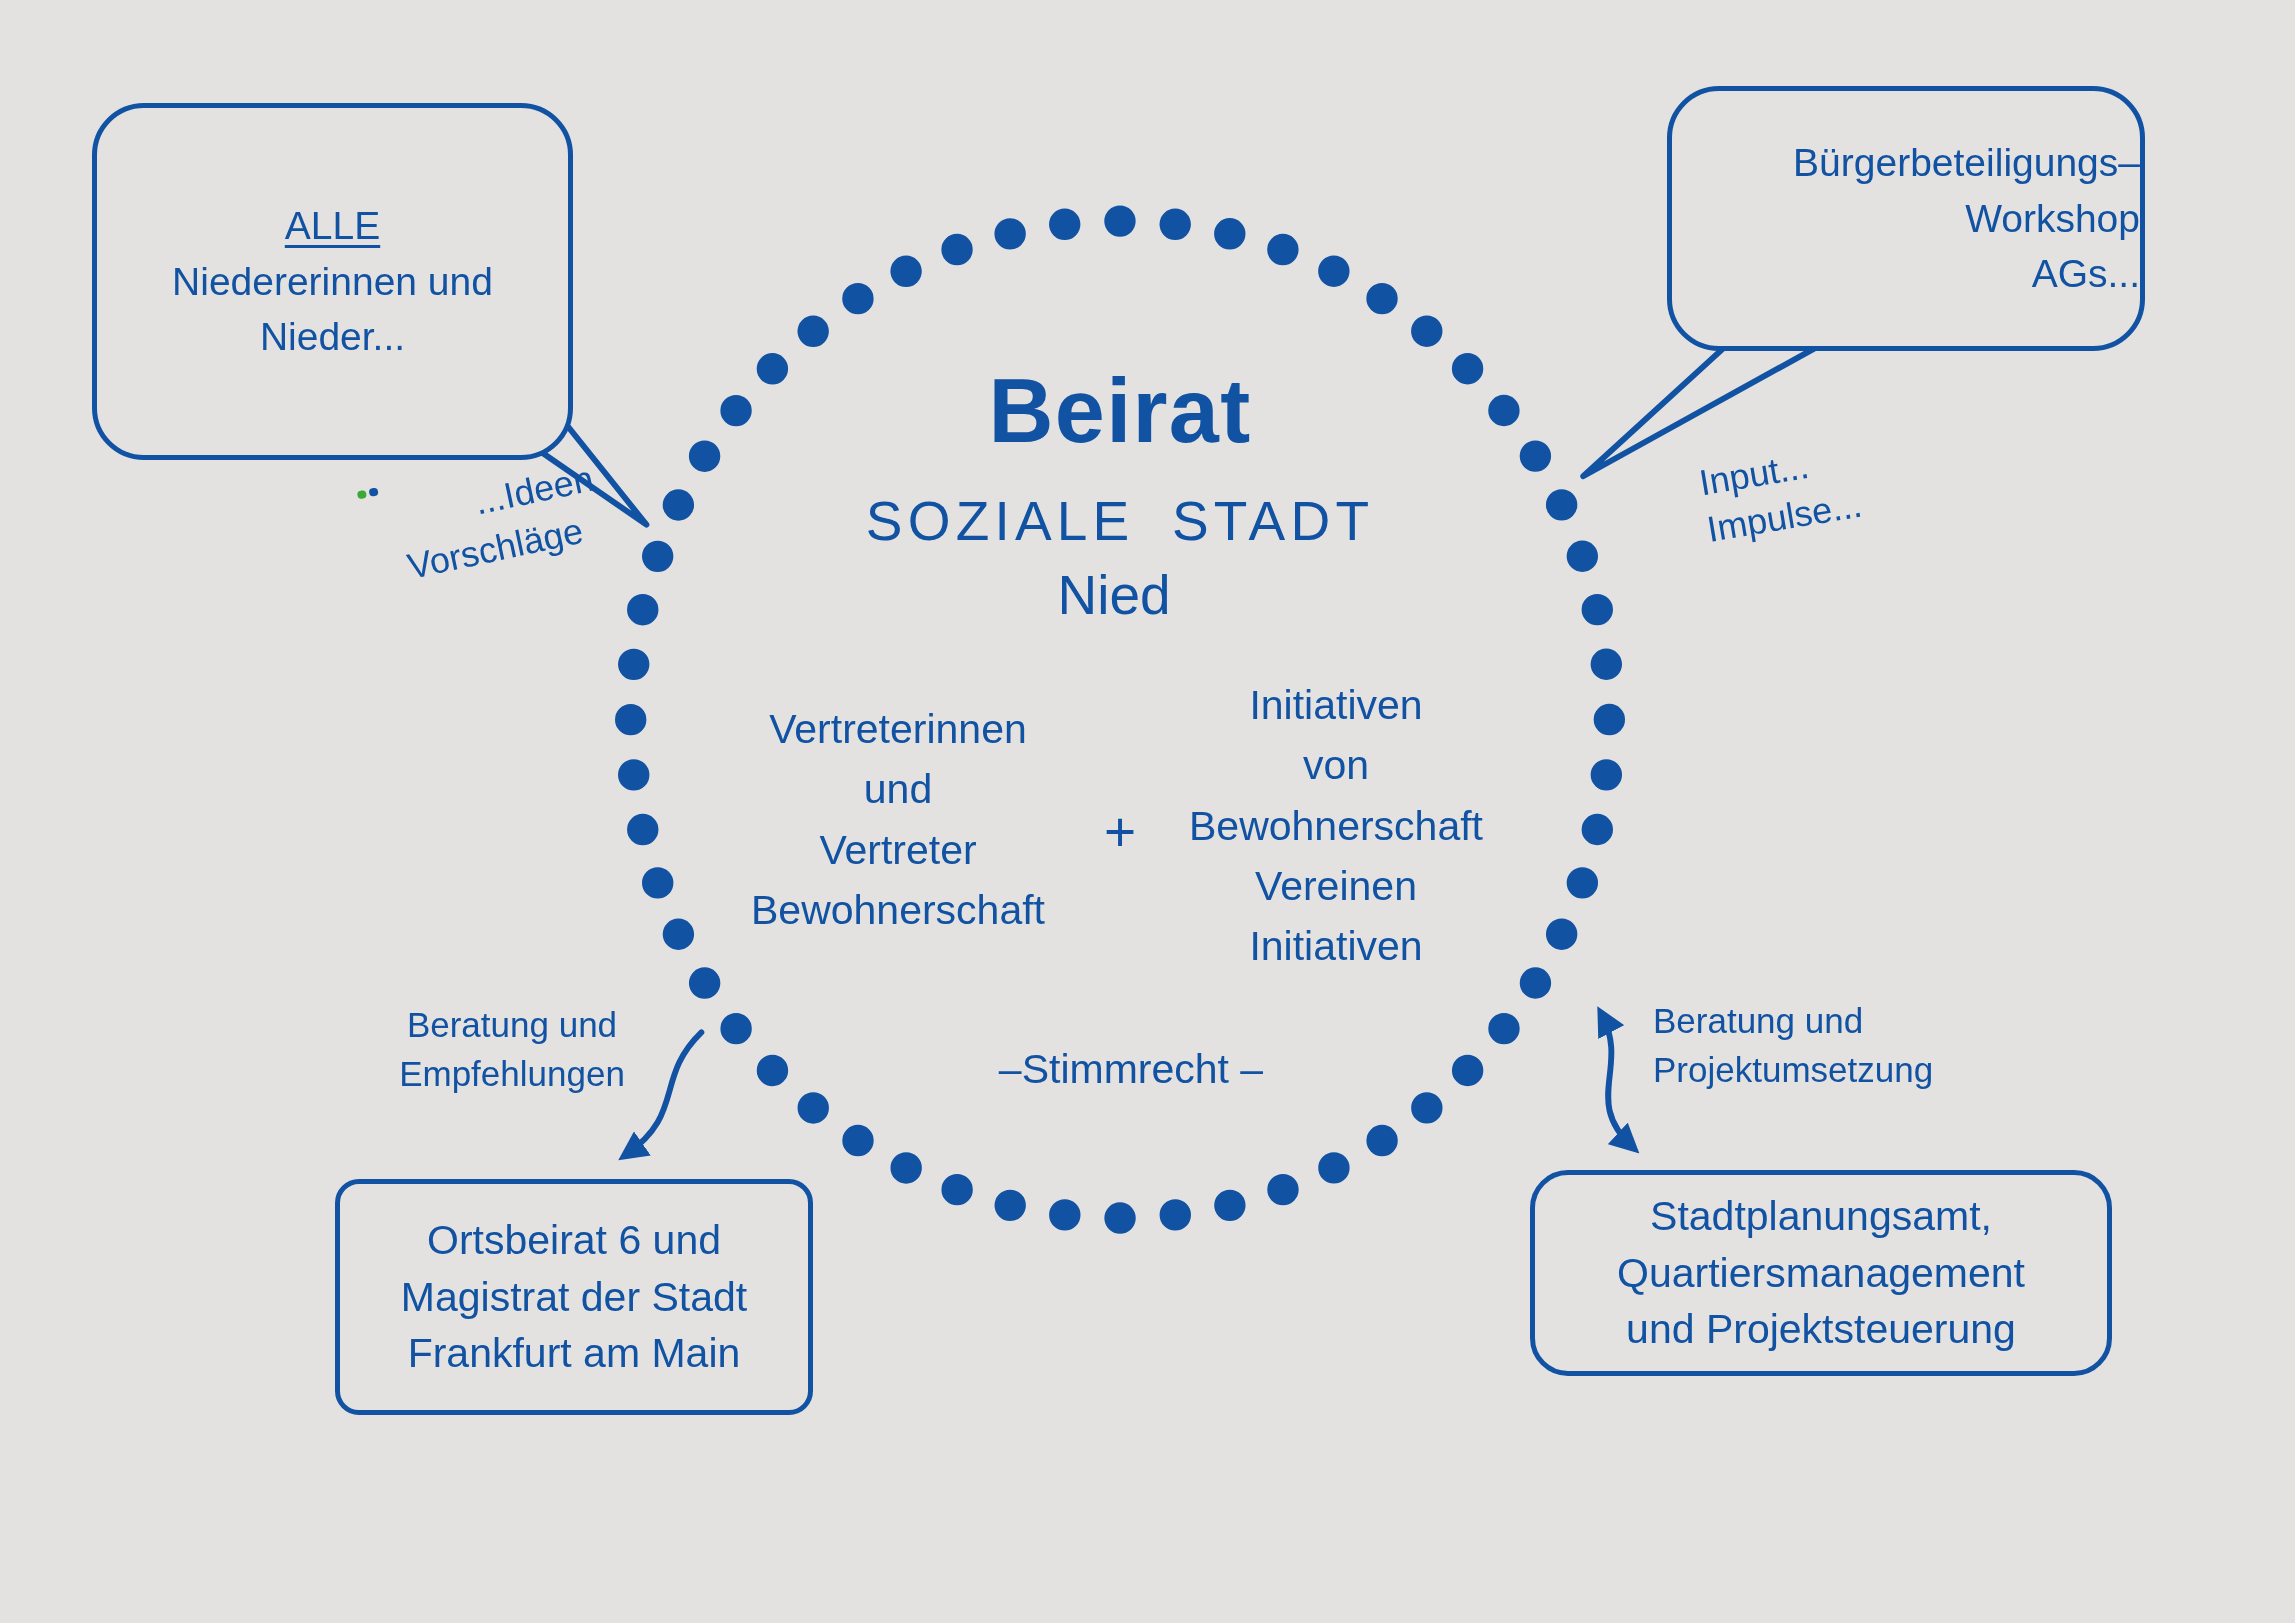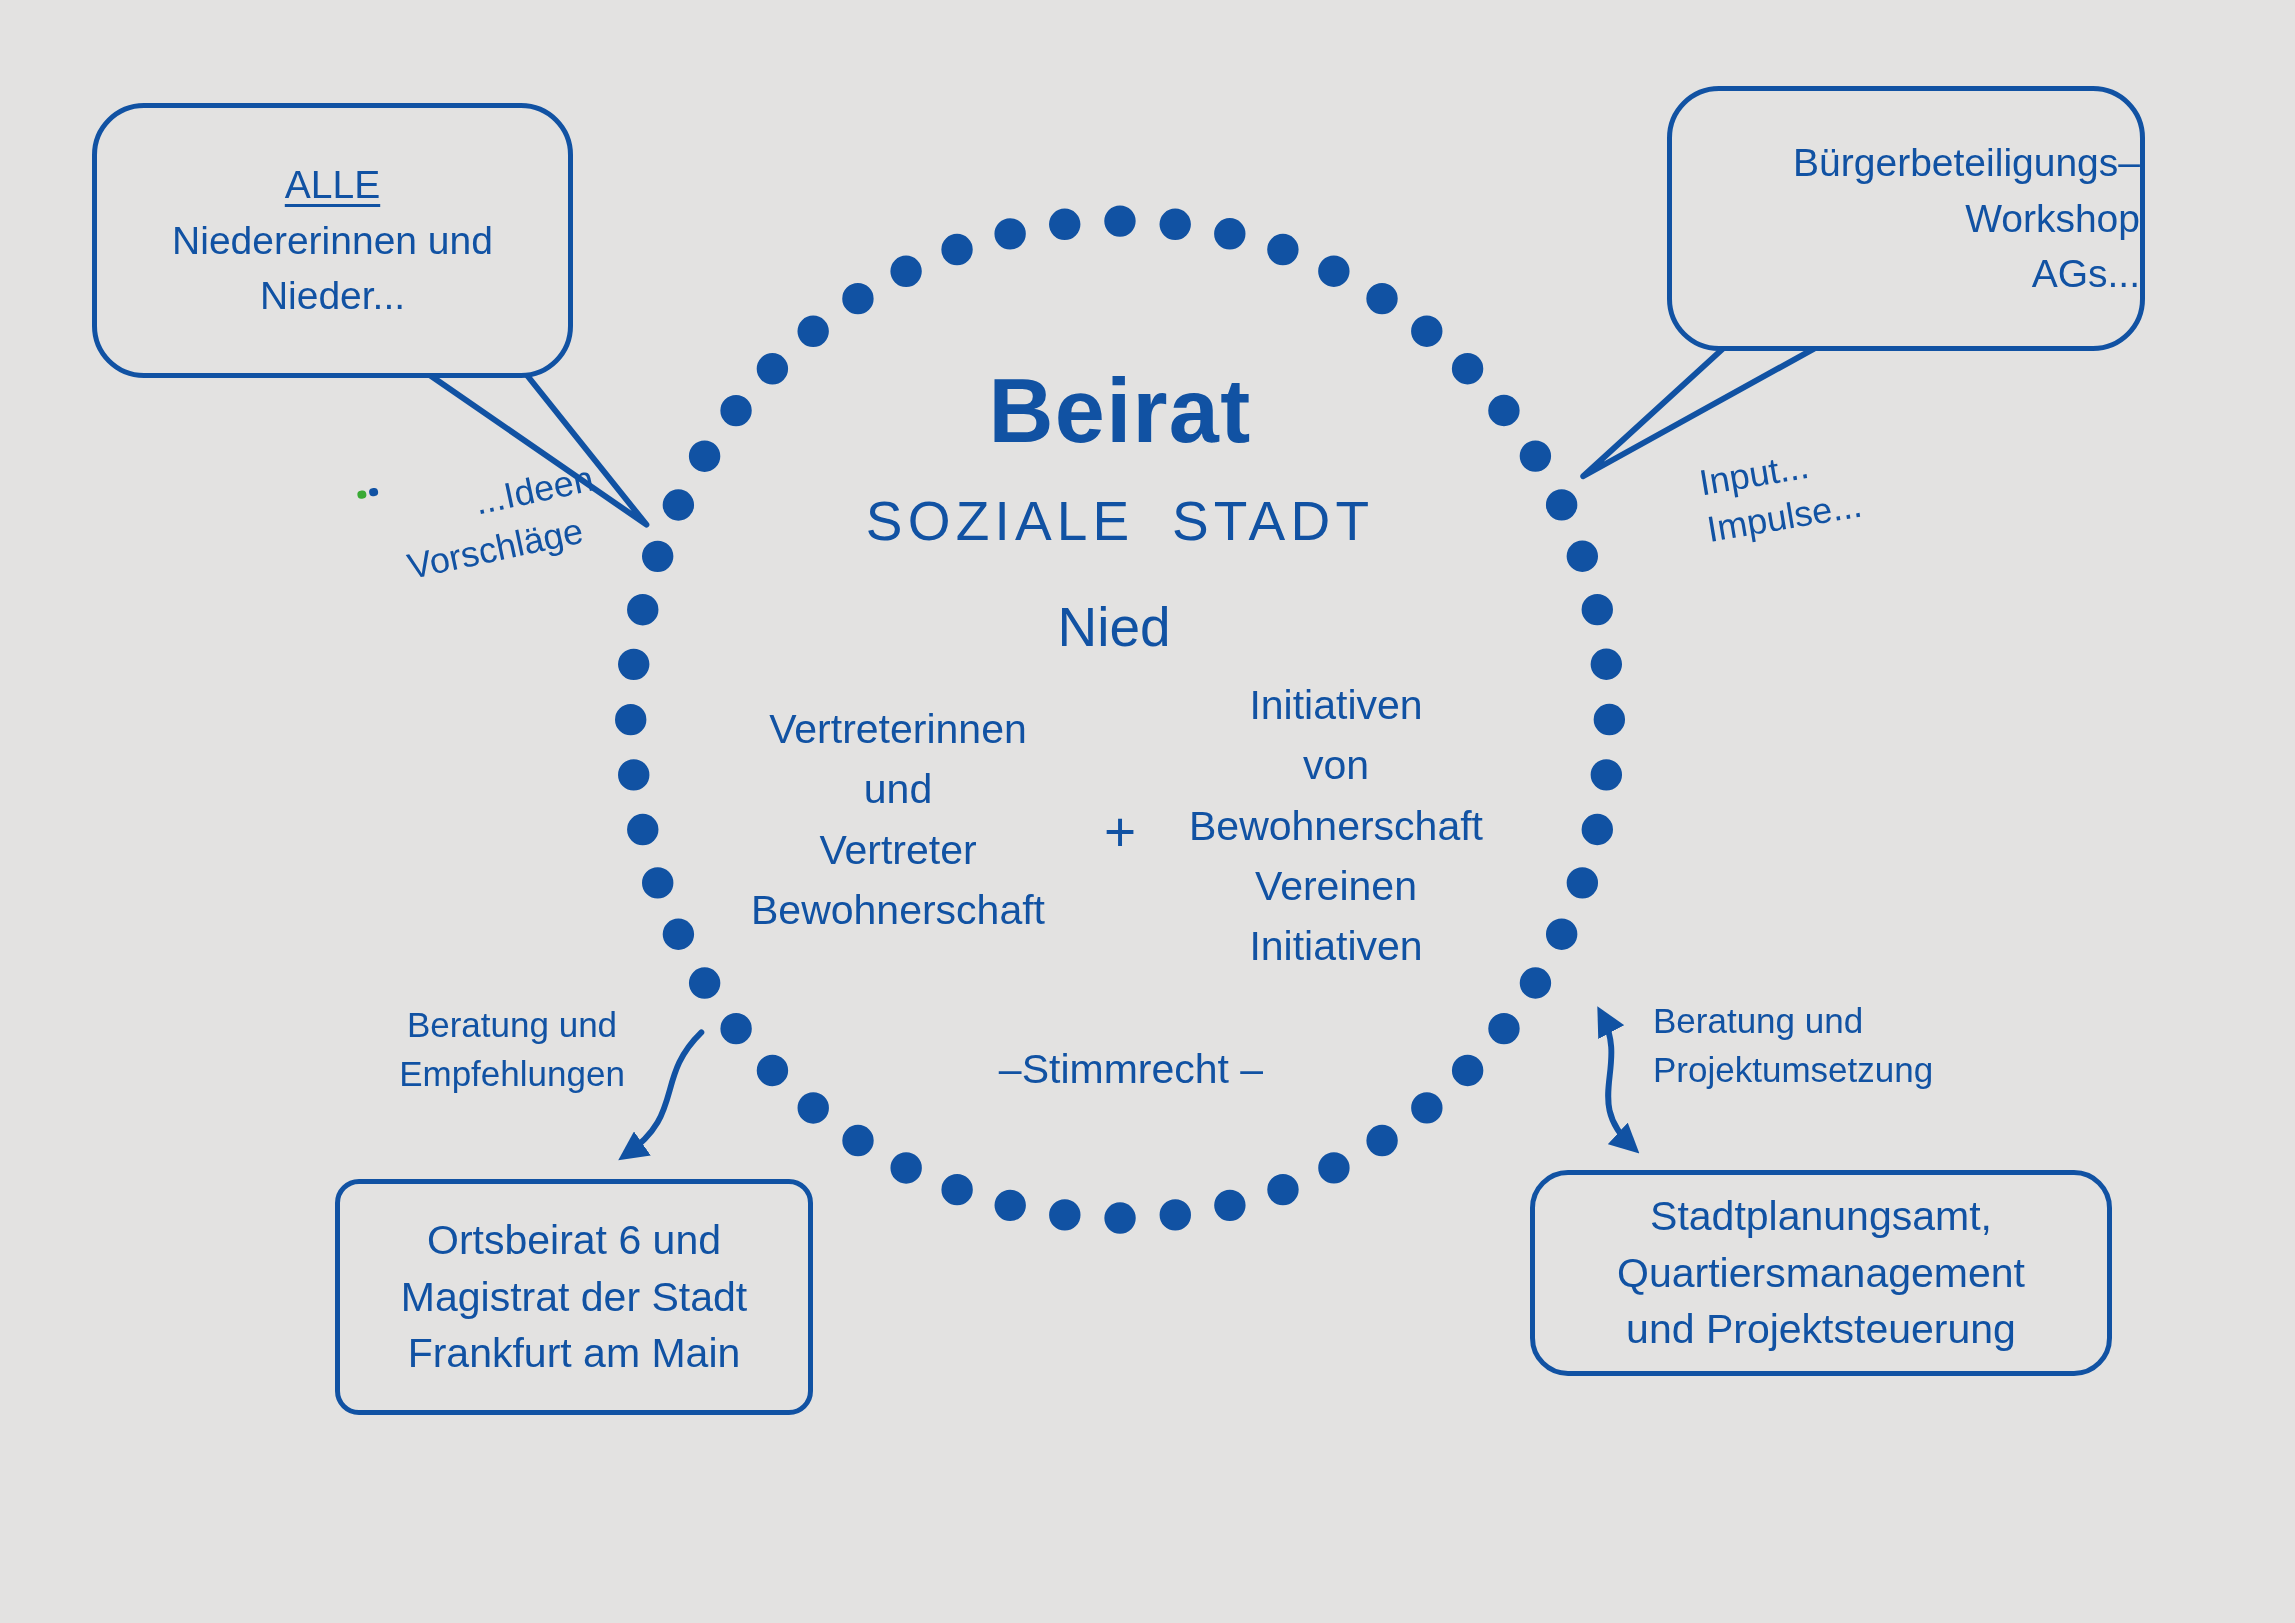--- a/index.html
+++ b/index.html
@@ -44,31 +44,31 @@
     position:absolute;
     box-sizing:border-box;
     background:var(--bg);
     border:5.9px solid var(--blue);
     display:flex;
     flex-direction:column;
     justify-content:center;
     align-items:center;
     text-align:center;
   }
-  #bubble-top-left{left:92px;top:103px;width:481px;height:275px;border-radius:52px;font-size:39px;line-height:1.42;}
+  #bubble-top-left{left:92px;top:103px;width:481px;height:357px;border-radius:52px;font-size:39px;line-height:1.42;}
   #bubble-top-right{left:1667px;top:86px;width:478px;height:265px;border-radius:52px;font-size:39px;line-height:1.42;align-items:flex-end;}
   #box-bottom-left{left:335px;top:1179px;width:478px;height:236px;border-radius:24px;font-size:41px;line-height:1.38;}
   #box-bottom-right{left:1530px;top:1170px;width:582px;height:206px;border-radius:38px;font-size:41px;line-height:1.38;}
   .underlined{text-decoration:underline;text-underline-offset:5.9px;text-decoration-thickness:3.3px;}
 
   .abs{position:absolute;}
   .centerx{transform:translateX(-50%);}
   #center-title{left:1120px;top:360px;font-size:90px;font-weight:bold;letter-spacing:1.3px;}
   #center-subtitle{left:1120px;top:489px;font-size:55px;letter-spacing:5.2px;word-spacing:17px;}
-  #center-nied{left:1114px;top:595px;font-size:55px;}
+  #center-nied{left:1114px;top:563px;font-size:55px;}
   #column-left{left:898px;top:675px;font-size:41px;line-height:1.47;text-align:center;margin-top:24px;}
   #column-right{left:1336px;top:675px;font-size:41px;line-height:1.47;text-align:center;}
   #plus-sign{left:1120px;top:800px;font-size:55px;}
   #stimmrecht{left:1131px;top:1046px;font-size:41px;}
 
   #label-beratung-left{left:391px;top:1000px;width:242px;text-align:center;font-size:35px;line-height:1.4;}
   #label-beratung-right{left:1653px;top:996px;font-size:35px;line-height:1.4;}
   #label-ideen{left:393px;top:496px;font-size:36px;line-height:1.35;transform:rotate(-12deg);transform-origin:0 0;}
   #label-ideen .indent{padding-left:79px;}
   #label-input{left:1696px;top:461px;font-size:36px;line-height:1.3;transform:rotate(-9.5deg);transform-origin:0 0;}

